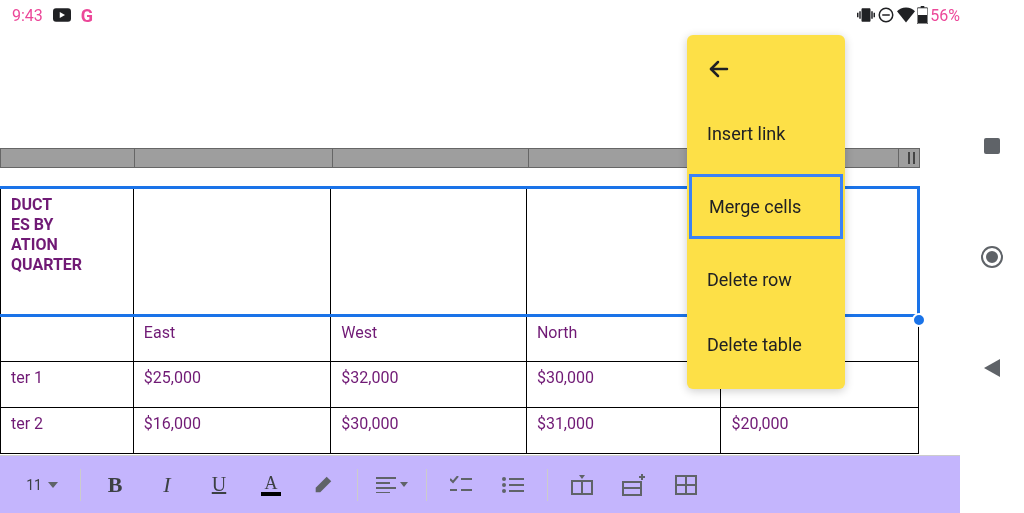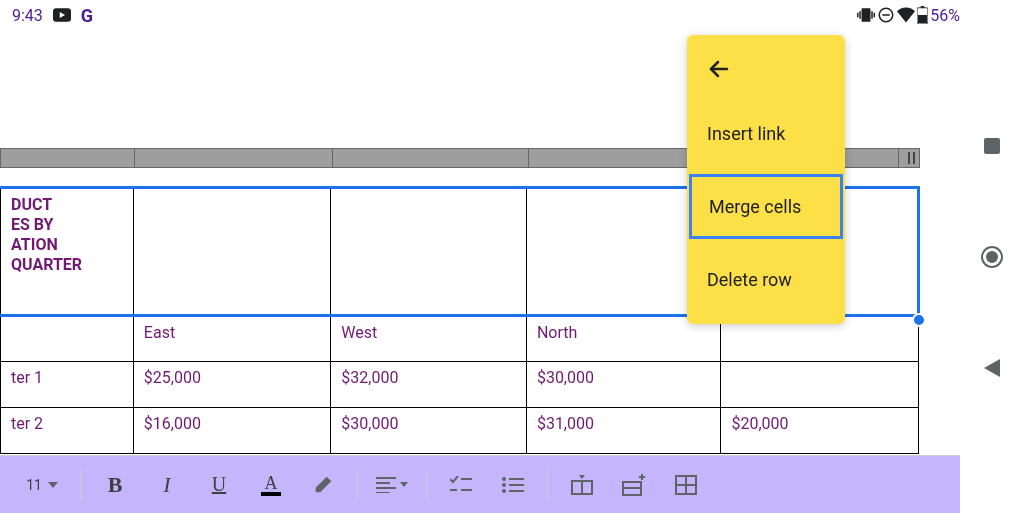--- a/index.html
+++ b/index.html
@@ -13,21 +13,21 @@
 }
 
 
 .status-bar {
   height: 30px;
   display: flex;
   justify-content: space-between;
   align-items: center;
   padding: 0 12px;
   font-size: 16px;
-  color: #4c1d95;
+  color: #ec4899;
 }
 .status-left { display: flex; align-items: center; gap: 10px; }
 .status-right { display: flex; align-items: center; gap: 2px; }
 .status-icon { display: inline-flex; align-items: center; }
 
 
 .doc-area {
   position: absolute;
   top: 30px;
   left: 0;
@@ -287,20 +287,21 @@
 <div class="context-menu">
   <div class="menu-back">
     <svg width="24" height="24" viewBox="0 0 24 24" fill="none" stroke="#202124" stroke-width="2.5" stroke-linecap="round" stroke-linejoin="round">
         <line x1="20" y1="12" x2="4" y2="12"></line>
         <polyline points="11 5 4 12 11 19"></polyline>
       </svg>
   </div>
   <div class="menu-item">Insert link</div>
   <div class="menu-item highlighted">Merge cells</div>
   <div class="menu-item">Delete row</div>
+  <div class="menu-item">Delete table</div>
 </div>
 
 <div class="toolbar">
   <div class="tb-item font-size">
     <span>11</span>
     <svg width="10" height="6" viewBox="0 0 10 6" fill="#5f6368">
         <path d="M0 0l5 6 5-6z"></path>
       </svg>
   </div>
   <div class="tb-sep"></div>

